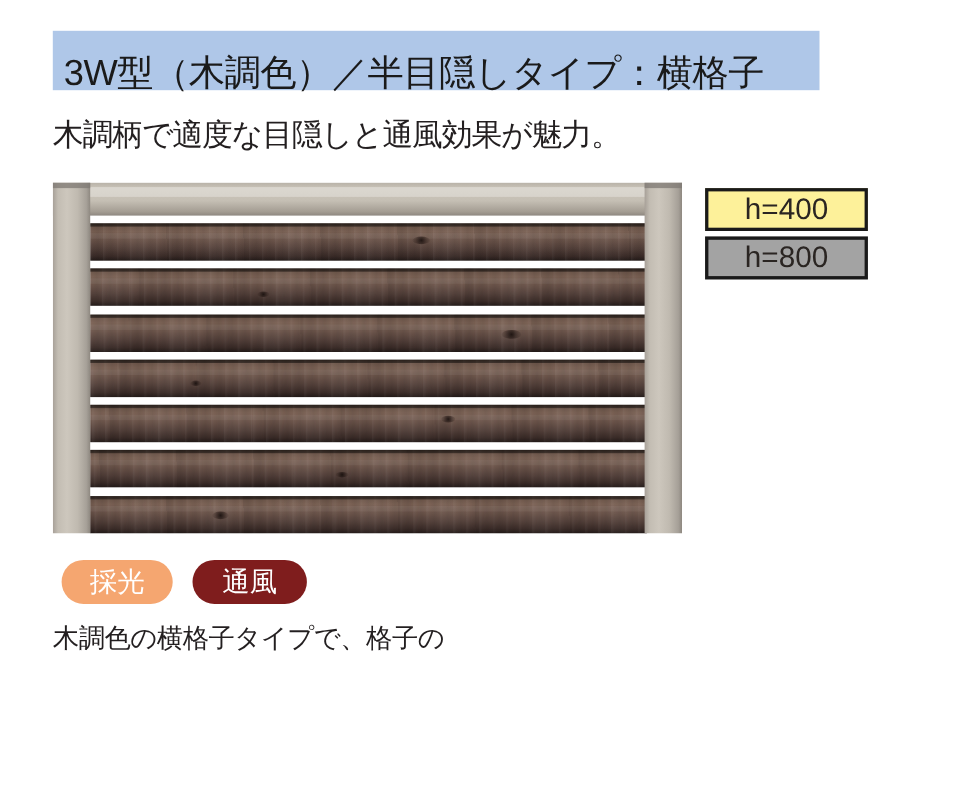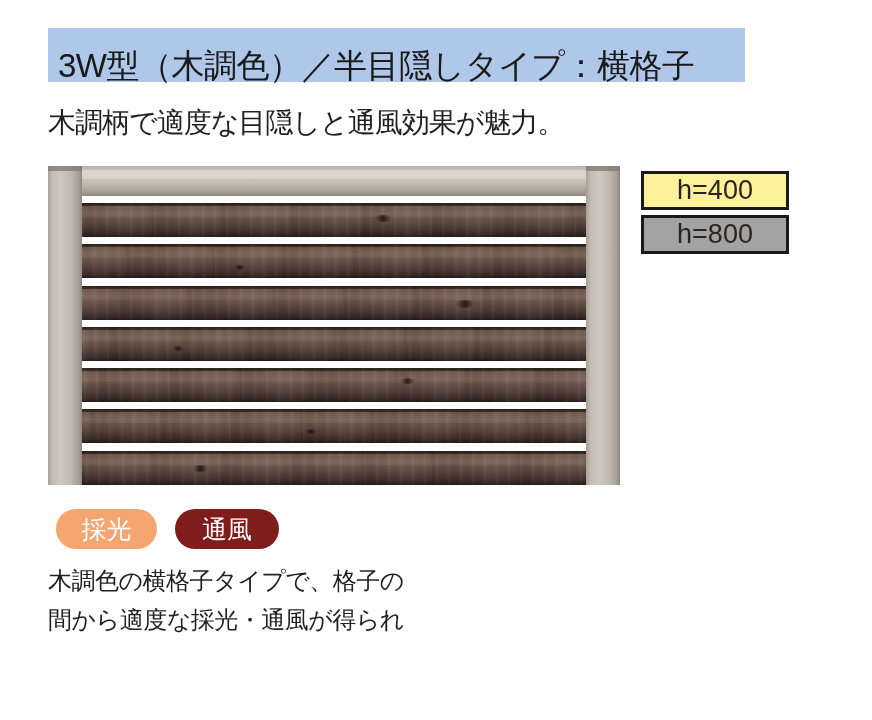--- a/index.html
+++ b/index.html
@@ -339,14 +339,13 @@
   <div id="feature-pill-daylight" class="feature-pill">
     <span>採光</span>
   </div>
   <div id="feature-pill-ventilation" class="feature-pill">
     <span>通風</span>
   </div>
 </div>
 
 <div id="body-copy">
   <span class="body-line">木調色の横格子タイプで、格子の</span>
-  <span class="body-line">間から適度な採光・通風が得られ</span>
 </div>
 
 </body></html>

